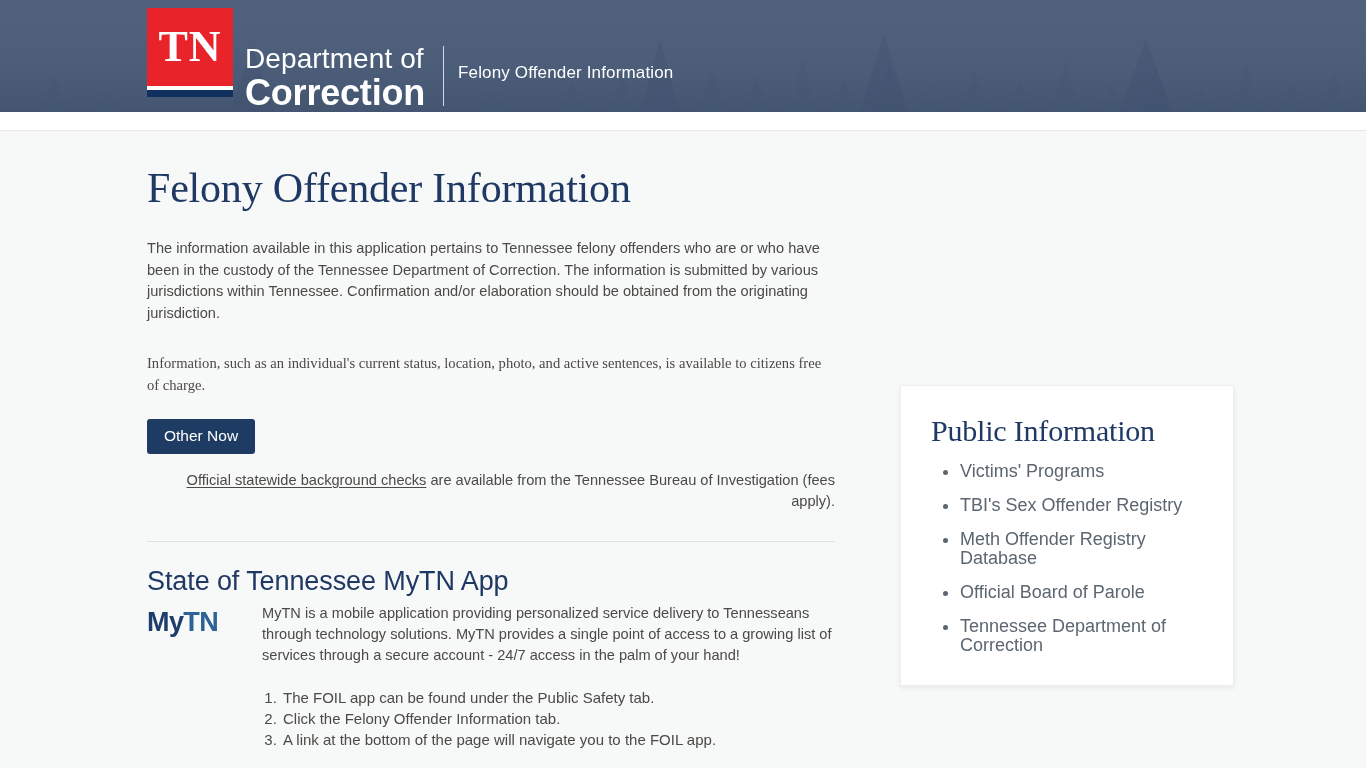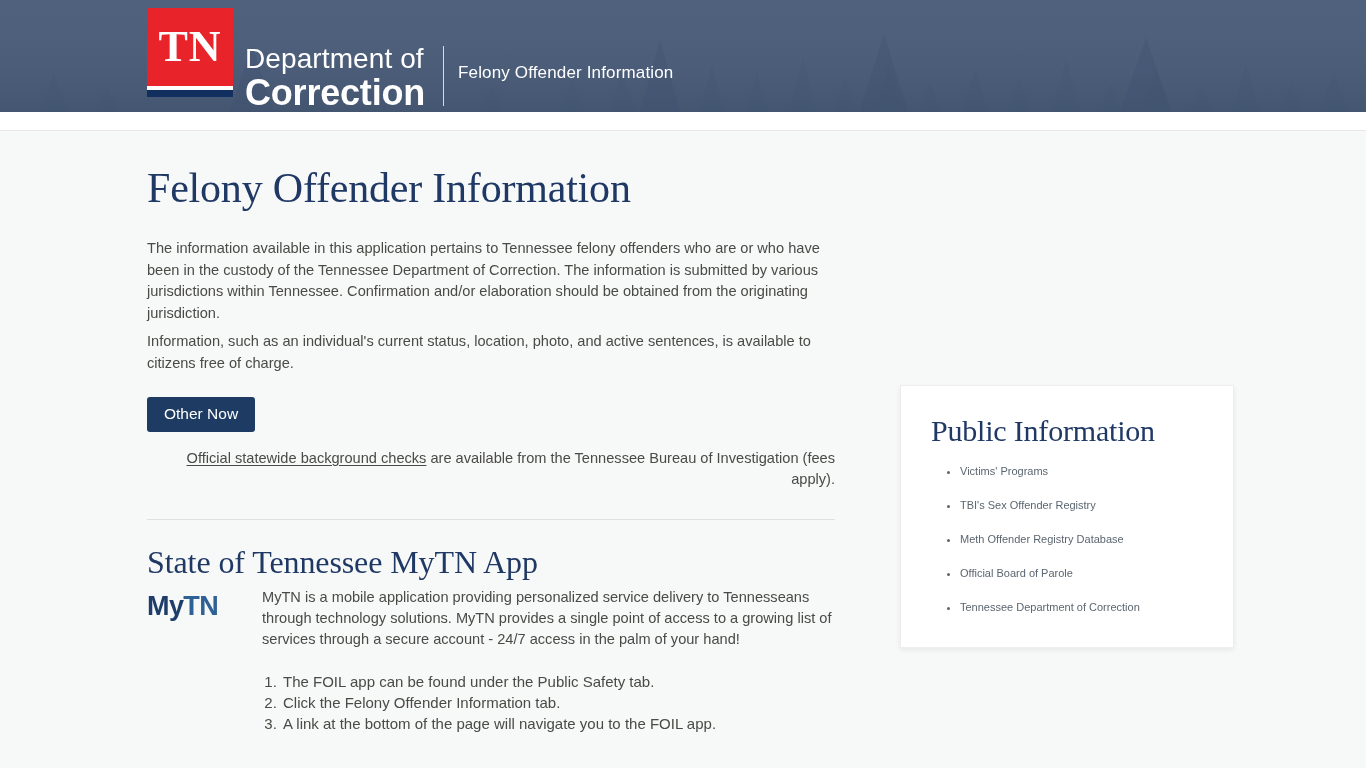--- a/index.html
+++ b/index.html
@@ -127,21 +127,21 @@
     line-height: 1.08;
   }
 
   p.body-copy {
     margin: 27px 0 0 0;
     font-size: 14.6px;
     line-height: 21.5px;
     color: #4a4a46;
     max-width: 688px;
   }
-  p.body-copy.second { margin-top: 7px; }
+  p.body-copy.second { margin-top: 29px; font-family: Liberation Serif, serif; }
   p.body-copy.third  { margin-top: 16px; text-align: right; }
 
   .search-btn {
     display: inline-block;
     margin-top: 23px;
     padding: 9px 17px 10px 17px;
     background: #1d3b63;
     color: #ffffff;
     font-size: 15.5px;
     line-height: 1;
@@ -159,22 +159,22 @@
 
   hr.section-rule {
     margin: 28px 0 0 0;
     border: none;
     border-top: 1px solid #e0e0e0;
     width: 688px;
   }
 
   h2.section-title {
     margin: 24px 0 0 0;
-    font-family: Liberation Serif, serif;
-    font-size: 32px;
+    font-family: Liberation Sans, sans-serif;
+    font-size: 27px;
     font-weight: 400;
     color: #1f3864;
     letter-spacing: -0.1px;
   }
 
   .mytn-row {
     display: flex;
     align-items: flex-start;
     margin-top: 6px;
     justify-content: flex-end;
@@ -226,21 +226,21 @@
     color: #1f3864;
     letter-spacing: -0.2px;
   }
   ul.info-list {
     margin: 0;
     padding-left: 29px;
     list-style: disc;
   }
   ul.info-list li {
     margin-bottom: 15px;
-    font-size: 11px;
+    font-size: 18px;
     line-height: 19px;
     color: #5b6670;
   }
   ul.info-list li:last-child { margin-bottom: 0; }
   ul.info-list li a {
     color: #5b6670;
     text-decoration: none;
   }
 </style>
 </head>

